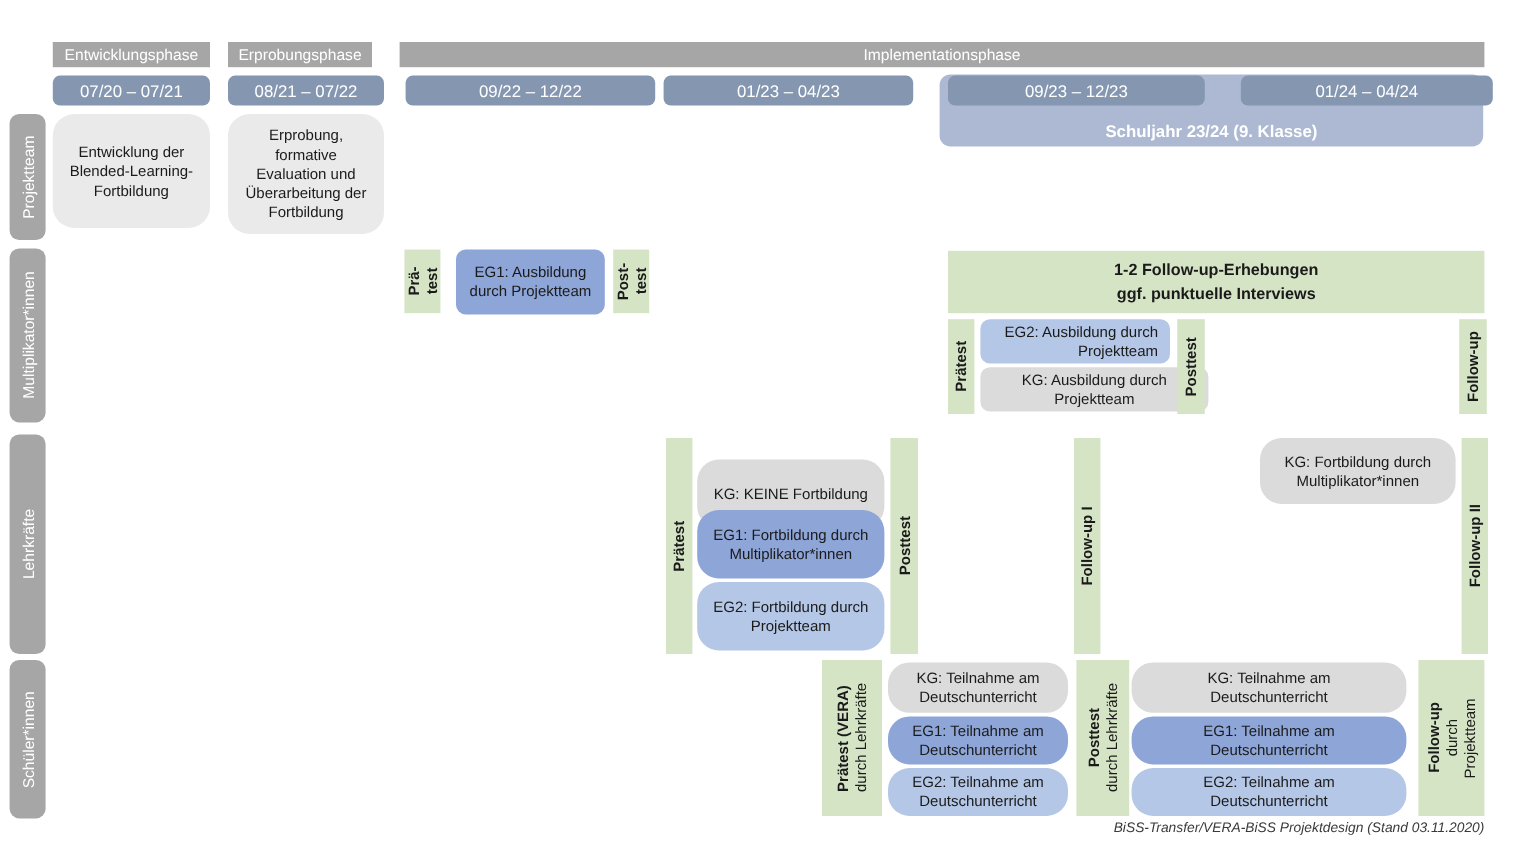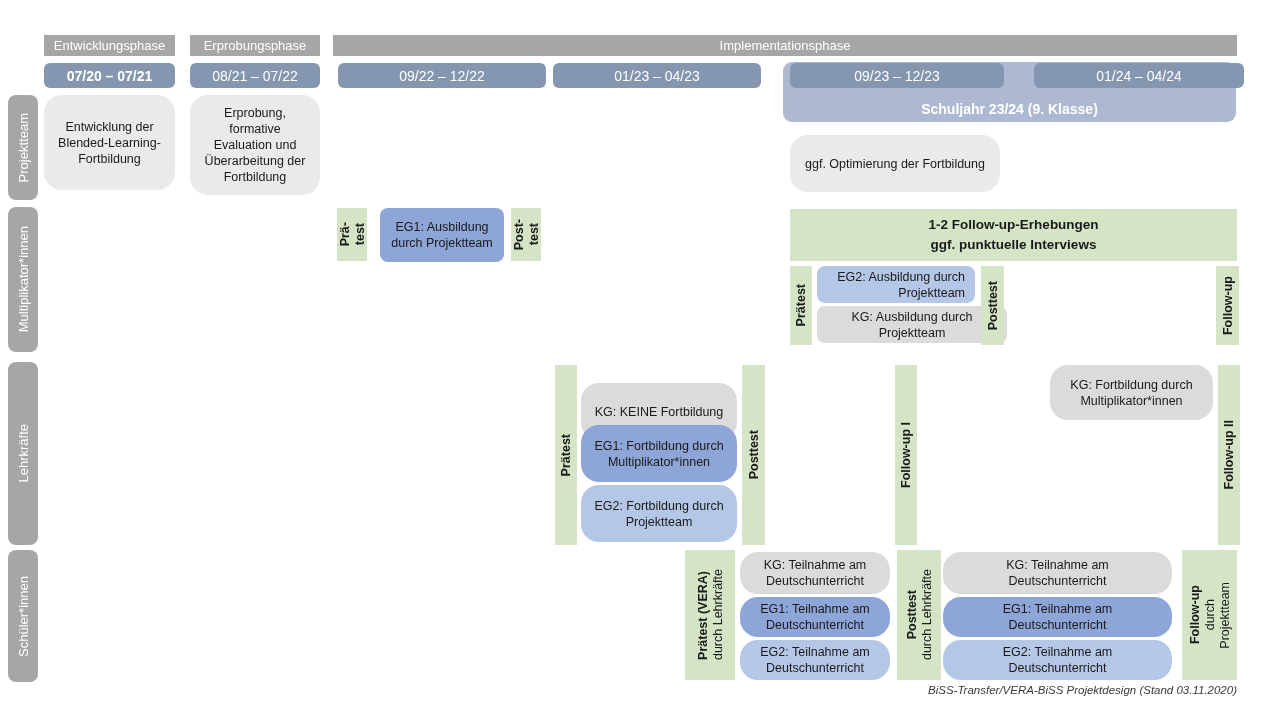--- a/index.html
+++ b/index.html
@@ -38,28 +38,28 @@
             display:flex;flex-direction:column;align-items:center;justify-content:center;}
   .caption{font-style:italic;font-size:11.5px;color:#3a3a3a;white-space:nowrap;}
   .wrap-narrow{display:inline-block;max-width:150px;}
 </style>
 </head>
 <body>
 
 <div class="canvas">
 
   <div class="abs phase" style="left:44px;width:131px;">Entwicklungsphase</div>
-  <div class="abs phase" style="left:190px;width:130px;">Erprobungsphase</div>
+  <div class="abs phase" style="left:190px;width:120px;">Erprobungsphase</div>
   <div class="abs phase" style="left:333px;width:904px;">Implementationsphase</div>
 
   <div class="abs sy" style="left:783px;width:453px;padding-left:38px;">
     <div class="sy-label">Schuljahr 23/24 (9. Klasse)</div>
   </div>
 
-  <div class="abs datebar" style="left:44px;width:131px;font-weight:bold;">07/20 – 07/21</div>
+  <div class="abs datebar" style="left:44px;width:131px;">07/20 – 07/21</div>
   <div class="abs datebar" style="left:190px;width:130px;">08/21 – 07/22</div>
   <div class="abs datebar" style="left:338px;width:208px;">09/22 – 12/22</div>
   <div class="abs datebar" style="left:553px;width:208px;">01/23 – 04/23</div>
   <div class="abs datebar" style="left:790px;width:214px;">09/23 – 12/23</div>
   <div class="abs datebar" style="left:1010px;width:210px;margin-left:24px;">01/24 – 04/24</div>
 
   <div class="abs rowlabel" style="top:95px;height:105px;">
     <span class="vtext" style="font-size:13px;">Projektteam</span>
   </div>
   <div class="abs rowlabel" style="top:207px;height:145px;">
@@ -67,21 +67,20 @@
   </div>
   <div class="abs rowlabel" style="top:362px;height:183px;">
     <span class="vtext" style="font-size:13px;">Lehrkräfte</span>
   </div>
   <div class="abs rowlabel" style="top:550px;height:132px;">
     <span class="vtext" style="font-size:13px;">Schüler*innen</span>
   </div>
 
   <div class="abs box gray-light" style="left:44px;top:95px;width:131px;height:95px;">Entwicklung der Blended-Learning-Fortbildung</div>
   <div class="abs box gray-light" style="left:190px;top:95px;width:130px;height:100px;">Erprobung, formative Evaluation und Überarbeitung der Fortbildung</div>
-  <div class="abs box gray-light" style="left:790px;top:135px;width:210px;height:57px;">ggf. Optimierung der Fortbildung</div>
 
   <div class="abs vbar green" style="left:337px;top:208px;width:30px;height:53px;">
     <span class="vtext b">Prä-</span>
     <span class="vtext b">test</span>
   </div>
   <div class="abs box blue-med" style="left:380px;top:208px;width:124px;height:54px;border-radius:8px;">EG1: Ausbildung durch Projektteam</div>
   <div class="abs vbar green" style="left:511px;top:208px;width:30px;height:53px;">
     <span class="vtext b">Post-</span>
     <span class="vtext b">test</span>
   </div>

